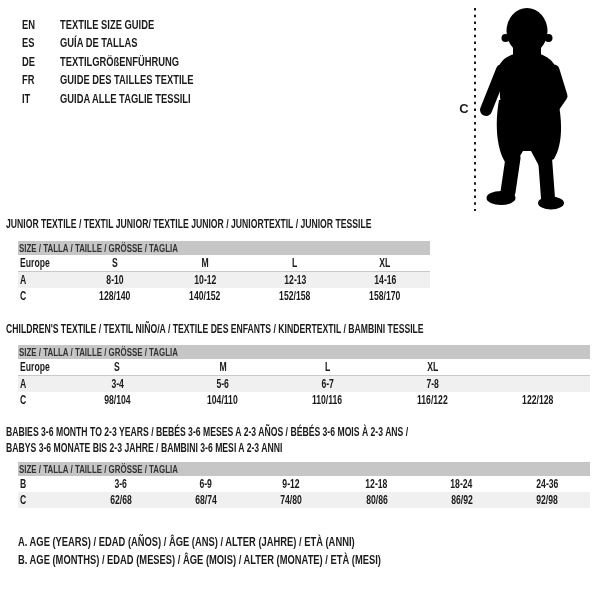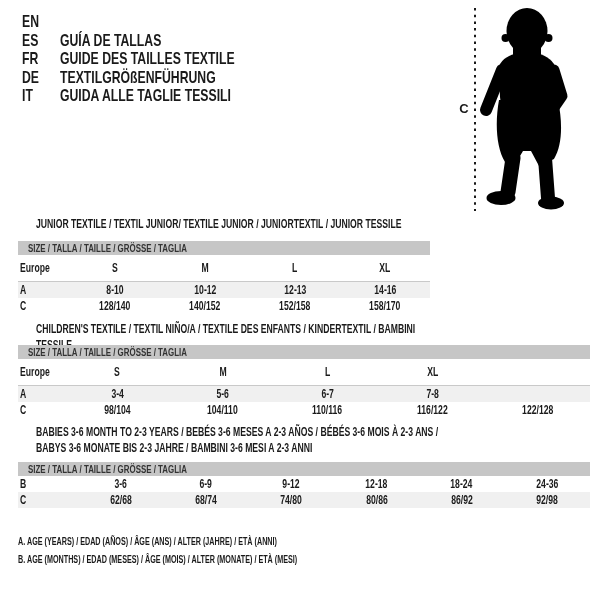--- a/index.html
+++ b/index.html
@@ -11,77 +11,78 @@
     font-weight:bold;
     color:#1a1a1a;
     overflow:hidden;
   }
   
   .cond   { display:inline-block; transform:scaleX(0.72); transform-origin:0 50%; white-space:nowrap; }
   .cond-c { display:inline-block; transform:scaleX(0.72); transform-origin:50% 50%; white-space:nowrap; }
 
   
   .lang-block { position:absolute; left:22px; top:13px; }
-  .lang-row { display:flex; align-items:center; height:18.5px; font-size:17px; }
+  .lang-row { display:flex; align-items:flex-end; height:18.5px; font-size:13px; }
   .lang-code { width:38px; }
   .lang-label { flex:1; }
 
   
   .figure-wrap { position:absolute; left:450px; top:0; width:150px; height:215px; }
   .figure-wrap svg { display:block; }
   .height-label { position:absolute; left:6px; top:101px; width:16px; text-align:center; font-size:13px; }
 
   
-  .section-title { position:absolute; left:36px; font-size:12px; line-height:16px; }
+  .section-title { position:absolute; left:6px; font-size:12px; line-height:16px; }
   .section-title .cond { white-space:pre-line; transform-origin:0 0; }
   #sec1-title { top:216px; }
   #sec2-title { top:321px; }
   #sec3-title { top:424px; }
 
   
   .size-table { position:absolute; left:18px; }
   #table1 { top:241px; width:412px; }
   #table2 { top:345px; width:572px; }
   #table3 { top:462px; width:572px; }
   .size-bar {
     height:14px; background:var(--bar,#c6c6c6); color:#333333;
-    display:flex; align-items:center; padding-left:10px; font-size:11px;
+    display:flex; align-items:center; padding-left:1px; font-size:11px;
   }
   .trow { display:flex; align-items:center; font-size:12px; }
-  .region-row { height:27px; border-bottom:1px solid #c9c9c9; }
+  .region-row { height:17px; border-bottom:1px solid #c9c9c9; }
   .data-row { height:16px; }
   .shaded { background:var(--alt,#f0f0f0); }
   .lab { text-align:left; padding-left:2px; }
   .cell { text-align:center; }
   #table1 .lab { width:52px; }  #table1 .cell { width:90px; }
   #table2 .lab { width:47px; }  #table2 .cell { width:105px; }
   #table3 .lab { width:60px; }  #table3 .cell { width:85.3px; }
 
   
   .legend { position:absolute; left:18px; top:533px; }
-  .legend-line { height:17.5px; display:flex; align-items:center; font-size:10px; }
+  .legend-line { height:17.5px; display:flex; align-items:center; font-size:13px; }
 </style>
 </head>
 <body style="background: rgb(255, 255, 255); color: rgb(26, 26, 26);">
 
 <div class="lang-block">
     <div class="lang-row">
       <span class="lang-code"><span class="cond">EN</span></span>
+      <span class="lang-label"><span class="cond">TEXTILE SIZE GUIDE</span></span>
     </div>
     <div class="lang-row">
       <span class="lang-code"><span class="cond">ES</span></span>
       <span class="lang-label"><span class="cond">GUÍA DE TALLAS</span></span>
     </div>
     <div class="lang-row">
+      <span class="lang-code"><span class="cond">DE</span></span>
+      <span class="lang-label"><span class="cond">TEXTILGRÖßENFÜHRUNG</span></span>
+    </div>
+    <div class="lang-row">
       <span class="lang-code"><span class="cond">FR</span></span>
       <span class="lang-label"><span class="cond">GUIDE DES TAILLES TEXTILE</span></span>
-    </div>
-    <div class="lang-row">
-      <span class="lang-code"><span class="cond">DE</span></span>
-      <span class="lang-label"><span class="cond">TEXTILGRÖßENFÜHRUNG</span></span>
     </div>
     <div class="lang-row">
       <span class="lang-code"><span class="cond">IT</span></span>
       <span class="lang-label"><span class="cond">GUIDA ALLE TAGLIE TESSILI</span></span>
     </div>
   </div>
 
 <div class="figure-wrap">
   <svg width="150" height="215" viewBox="0 0 150 215" aria-hidden="true">
     <g>

